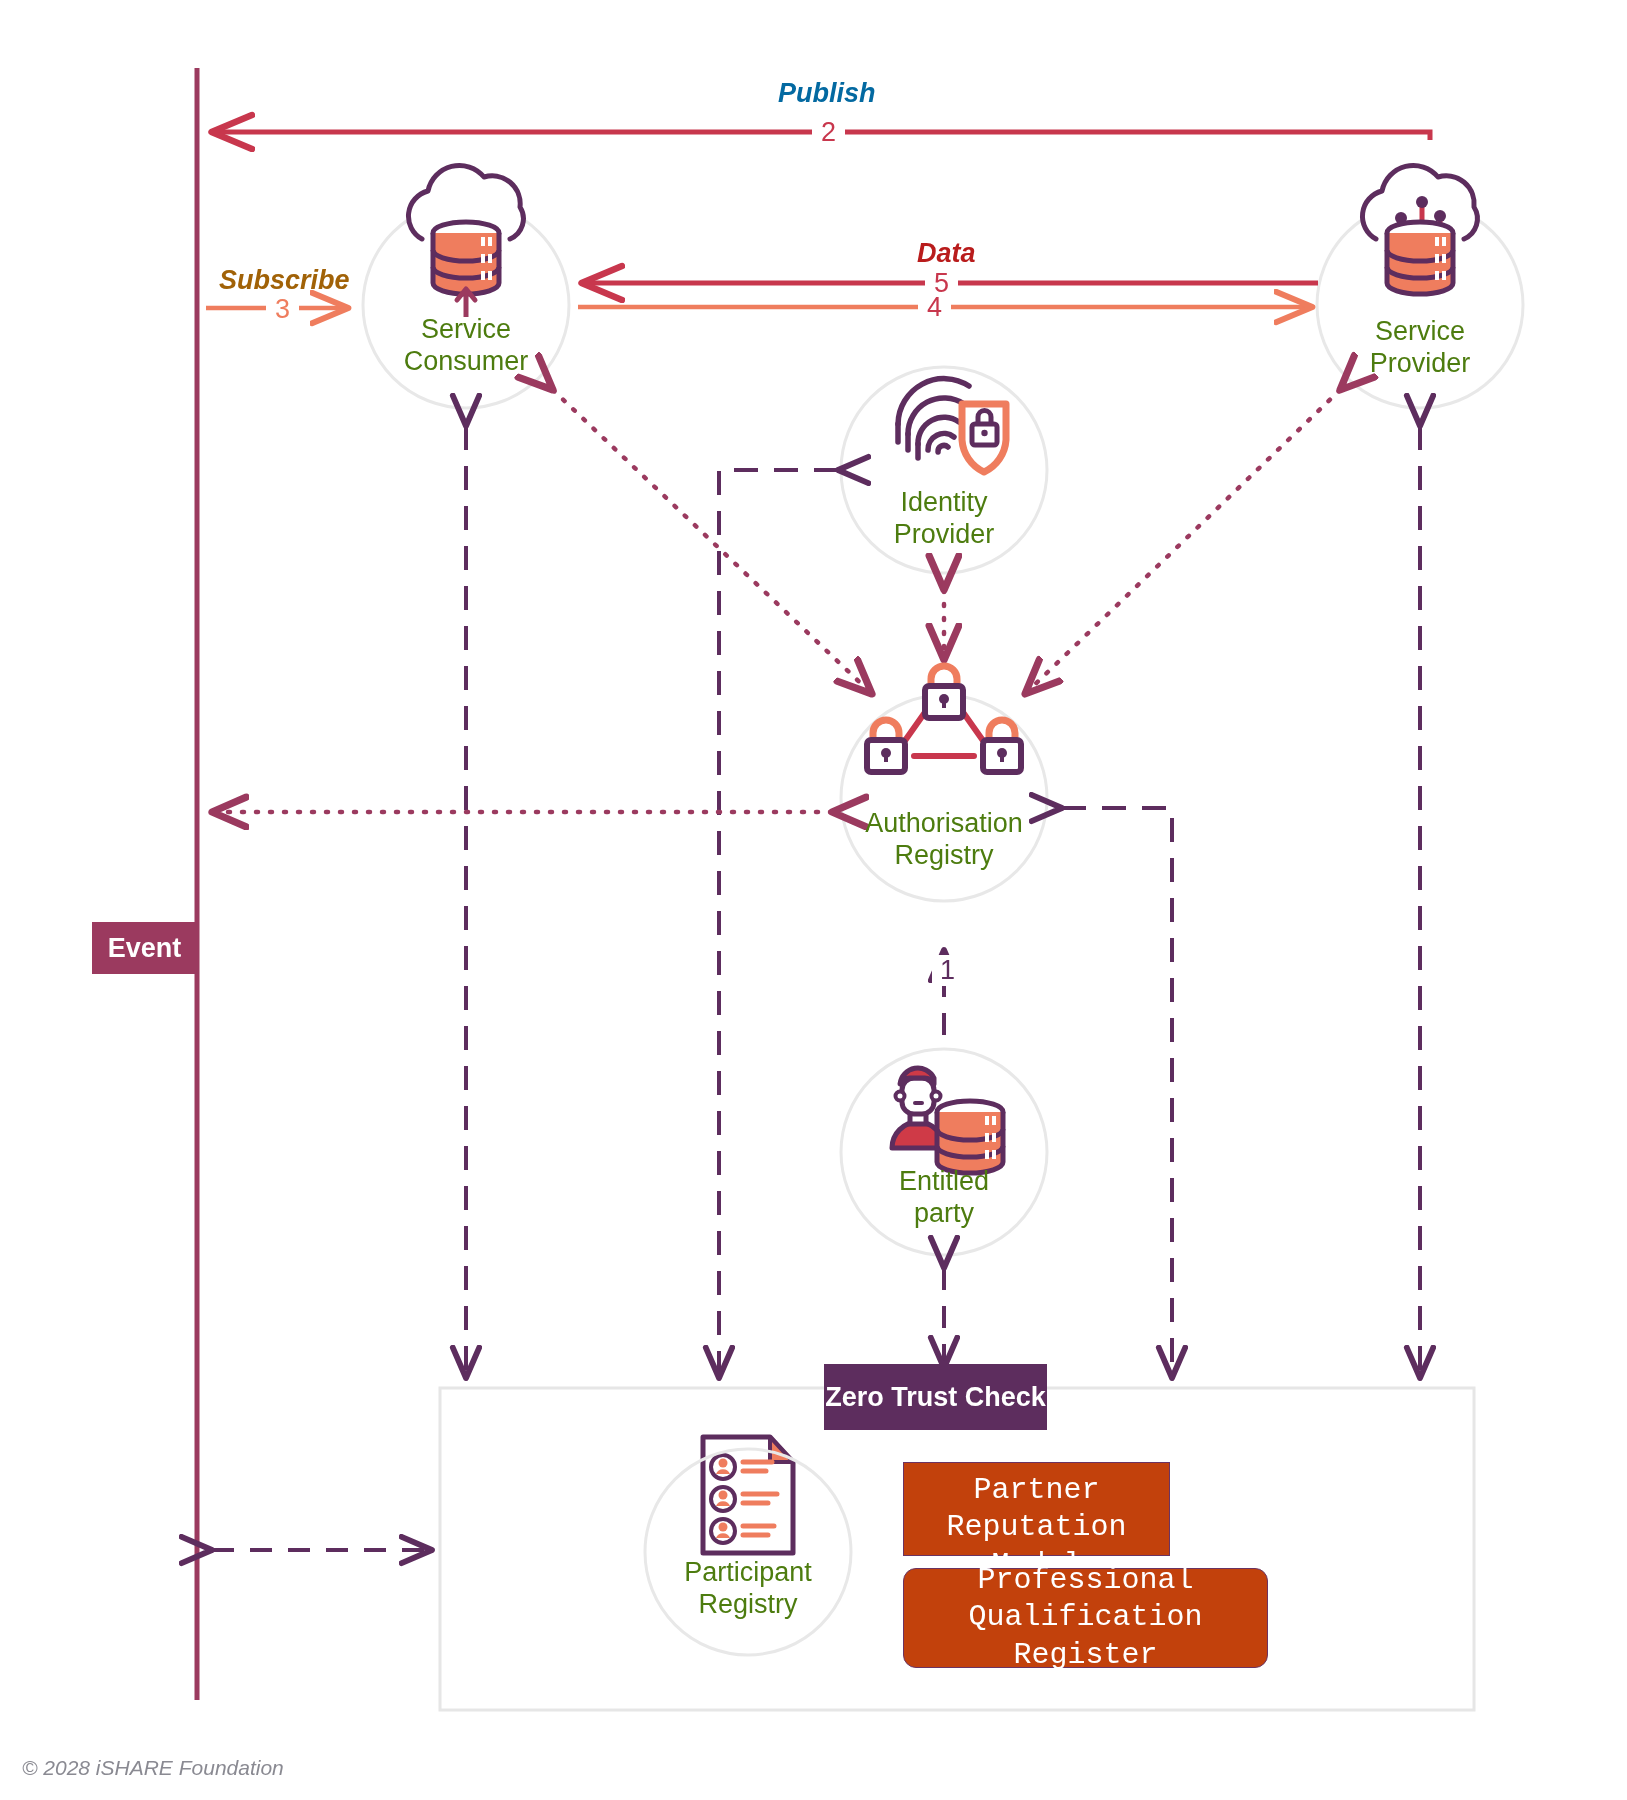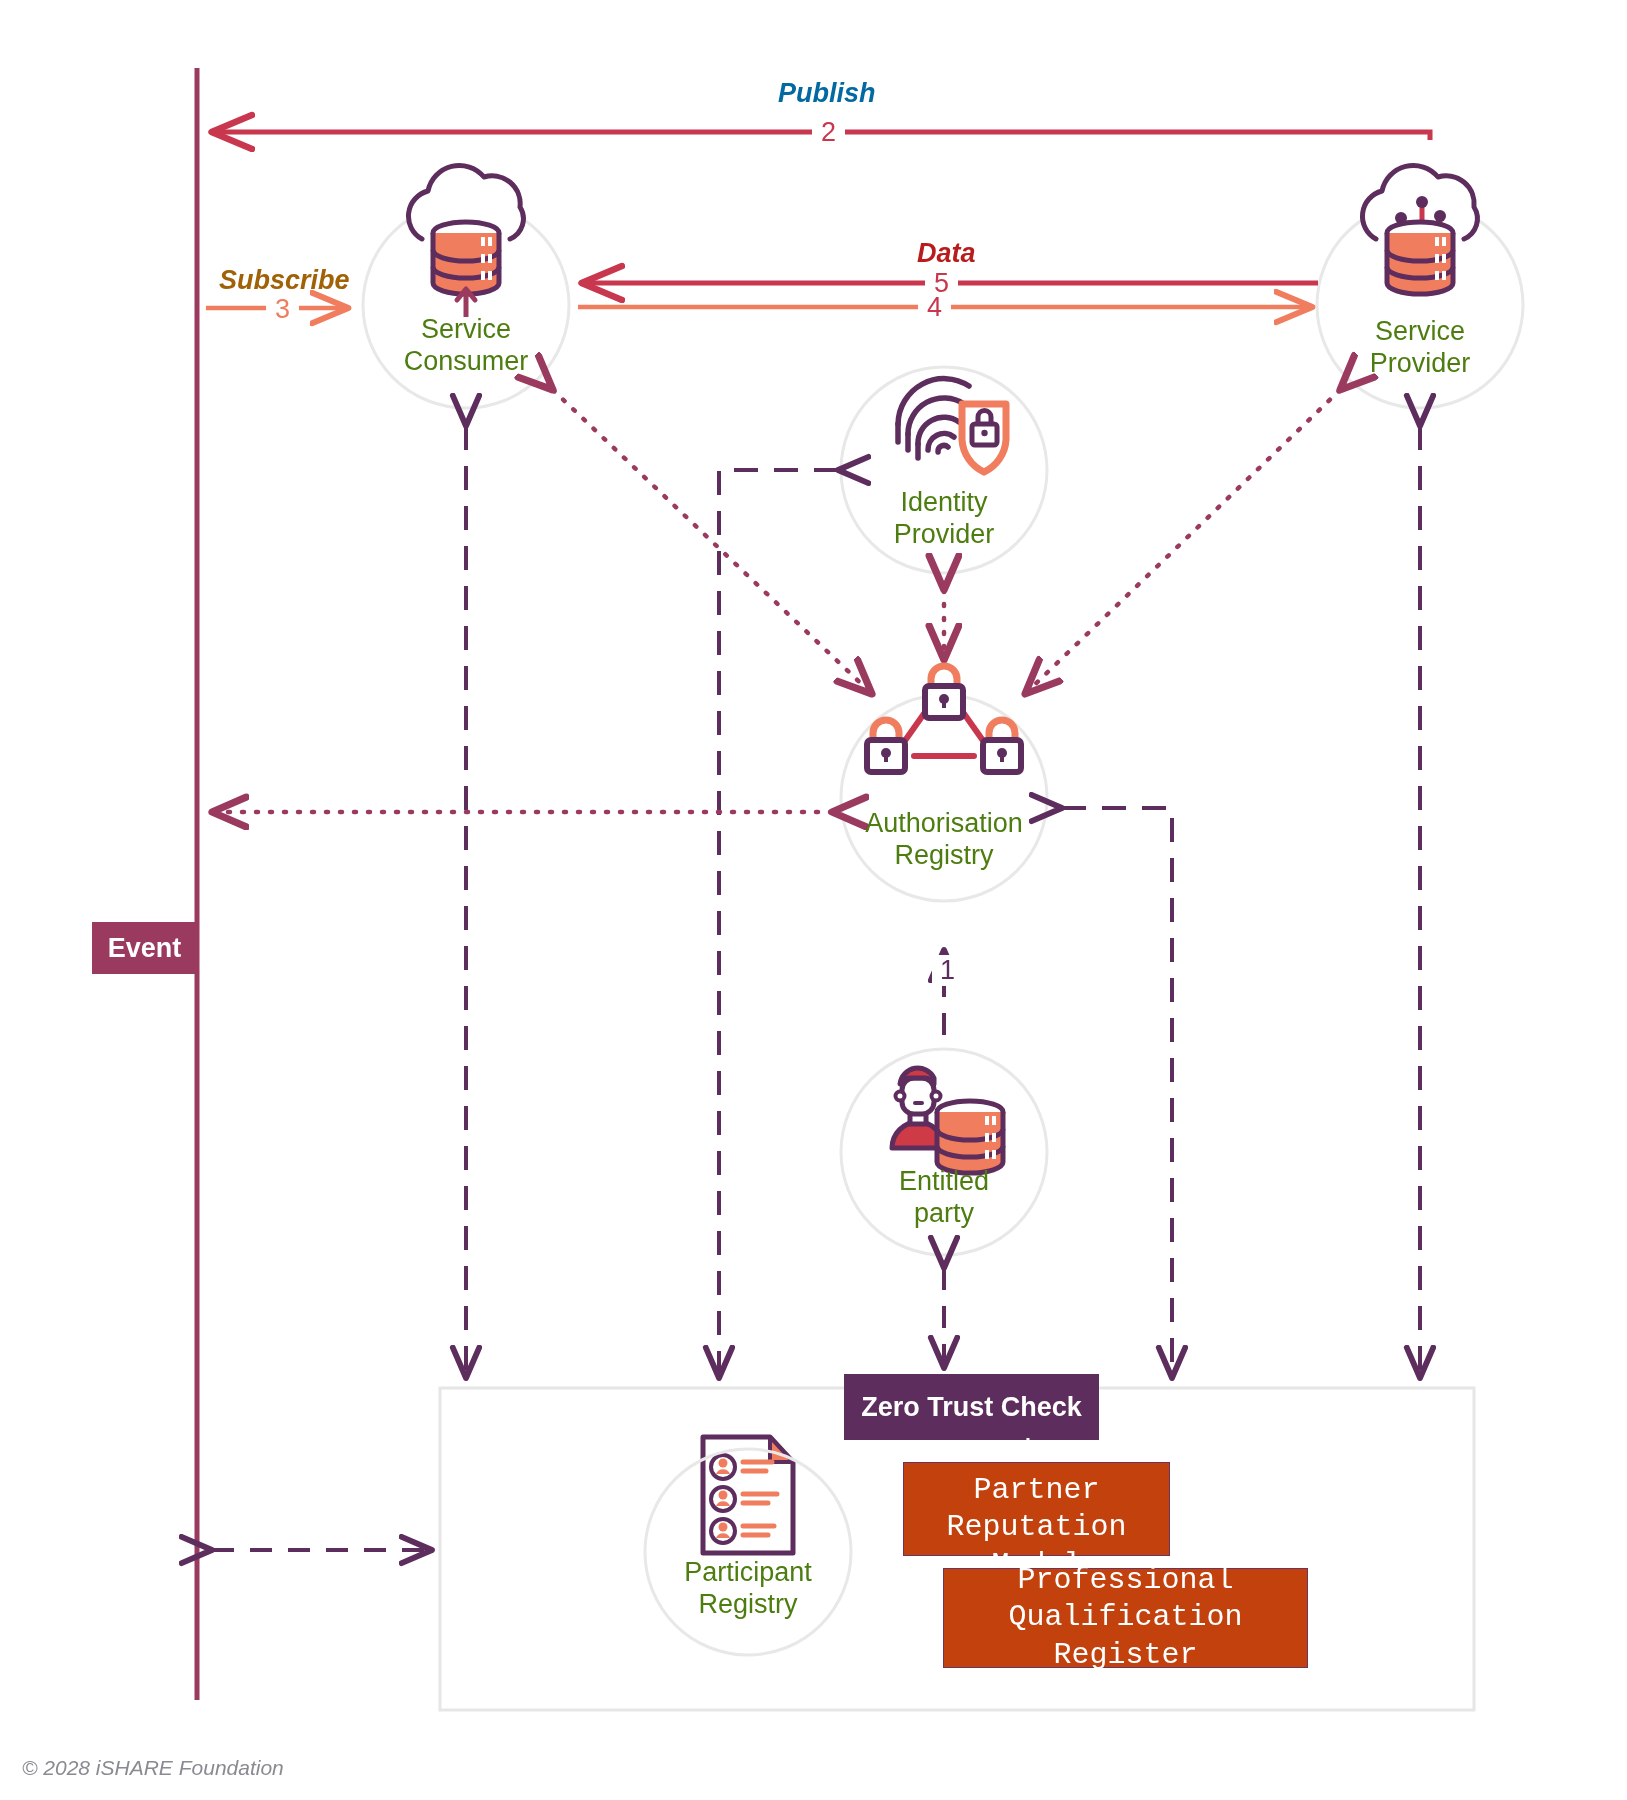--- a/index.html
+++ b/index.html
@@ -345,23 +345,23 @@
   <div class="num-label" style="left:266px; top:294px; color:#ef7d5e; background:#ffffff; padding:0 9px;">3</div>
 
   <div class="flow-label" style="left:917px; top:238px; color:#b91c1c;">Data</div>
   <div class="num-label" style="left:925px; top:268px; color:#c8374d; background:#ffffff; padding:0 9px;">5</div>
   <div class="num-label" style="left:918px; top:292px; color:#c8374d; background:#ffffff; padding:0 9px;">4</div>
 
   <div class="num-label" style="left:932px; top:955px; color:#5d2d5e; background:#ffffff; padding:0 8px;">1</div>
 
   <div class="tagbox" style="left:92px; top:922px; width:105px; height:52px; background:#9b3a5f;">Event</div>
 
-  <div class="tagbox" style="left:844px; top:1364px; width:255px; height:66px; background:#5d2d5e;margin-top:10px;">Zero Trust Check</div>
+  <div class="tagbox" style="left:824px; top:1364px; width:223px; height:66px; background:#5d2d5e;">Zero Trust Check</div>
 
   <div class="zt-item" style="left:903px; top:1462px; width:265px; height:92px;">Business Partner
 Reputation Model</div>
 
-  <div class="zt-item" style="left:943px; top:1568px; width:363px; height:98px;">Professional Qualification
+  <div class="zt-item" style="left:903px; top:1568px; width:363px; height:98px;border-radius:13px;">Professional Qualification
 Register</div>
 
   <div class="copyright">© 2028 iSHARE Foundation</div>
 
 </div>
 
 </body></html>

